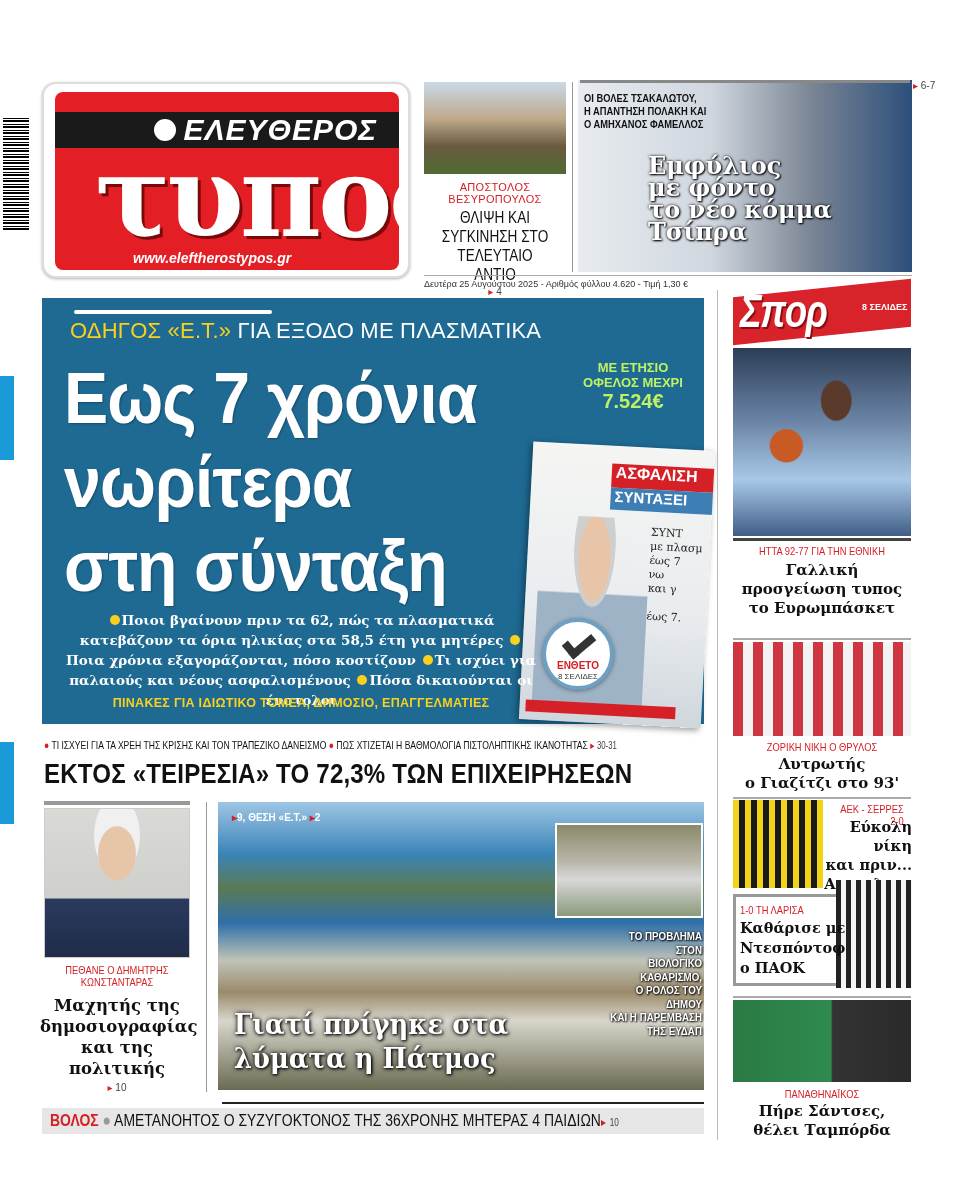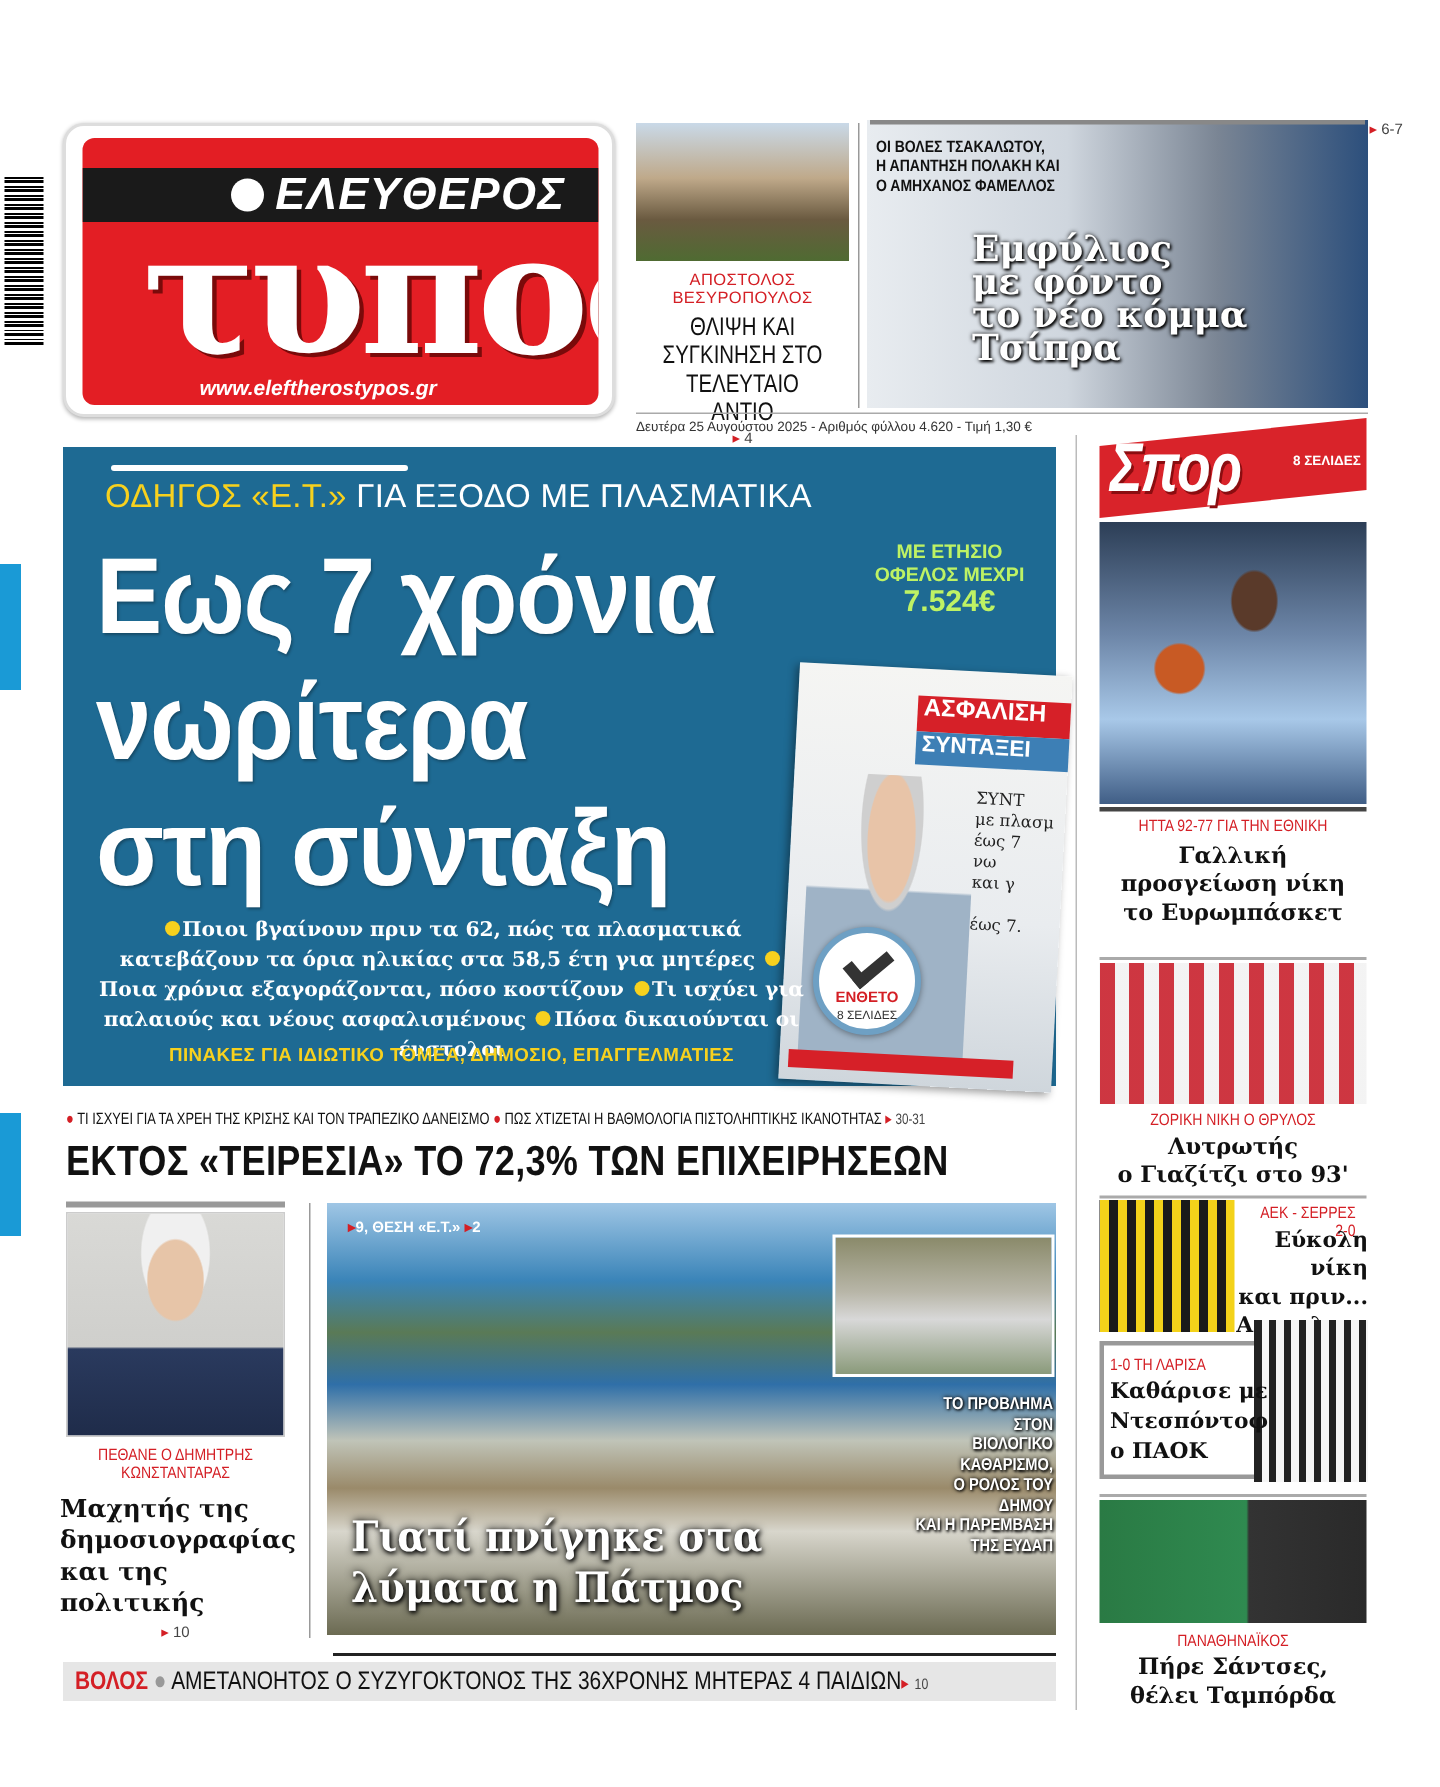--- a/index.html
+++ b/index.html
@@ -61,21 +61,21 @@
   
   .sub-teaser { left: 44px; top: 739px; font-size: 11px; font-family:"Liberation Sans", sans-serif; white-space: nowrap; transform: scaleX(.78); transform-origin:left; }
   .sub-teaser .rdot { color:#d41f25; }
   .sub-teaser .ref { color:#444; font-size: 10px; }
   .teiresias { left: 44px; top: 758px; font-size: 28px; font-weight: bold; letter-spacing: .2px; white-space: nowrap; transform: scaleX(.86); transform-origin:left; }
 
   
   .obit-bar { left: 44px; top: 801px; width: 146px; height: 4px; background: #999; }
   .obit-photo { left: 44px; top: 808px; width: 146px; height: 150px; background: radial-gradient(ellipse at 50% 30%, #e7c5a8 0 18%, transparent 19%), radial-gradient(ellipse at 50% 18%, #f0f0f0 0 22%, transparent 23%), linear-gradient(180deg,#d9d9d6 0%, #cfcfcc 60%, #2a3a5e 61%, #1f2c4a 100%); border: 1px solid #ccc; }
   .obit-kicker { left: 44px; top: 964px; width: 146px; }
-  .obit-head { left: 40px; top: 995px; width: 154px; font-family:"DejaVu Serif", serif; font-weight: bold; font-size: 16.5px; line-height: 21px; }
+  .obit-head { left: 40px; top: 995px; width: 154px; text-align:center; font-family:"DejaVu Serif", serif; font-weight: bold; font-size: 16.5px; line-height: 21px; }
   .obit-ref { left: 44px; top: 1082px; width: 146px; }
 
   
   .patmos { left: 218px; top: 802px; width: 486px; height: 288px; background: linear-gradient(180deg, #9fc6e5 0%, #3a84b8 18%, #5a7a56 30%, #2f6fa8 42%, #c0c4b8 55%, #9a8a6a 66%, #d8d6cc 76%, #6b6a52 100%); overflow:hidden; }
   .patmos-ref { left: 232px; top: 812px; color:#fff; font-size: 10px; font-weight:bold; }
   .patmos-ref .t { color:#d41f25; }
   .patmos-inset { left: 555px; top: 823px; width: 148px; height: 95px; border: 2px solid #fff; background: linear-gradient(180deg, #8a8a6a 0%, #b8b6a8 40%, #d8d8d8 60%, #8a9a7a 100%); }
   .patmos-kicker { left: 582px; top: 930px; width: 120px; text-align:right; color:#fff; font-size: 11.5px; font-weight: bold; line-height: 13.5px; text-shadow: 0 0 3px #000, 1px 1px 2px #000; transform: scaleX(.85); transform-origin: right; }
   .patmos-head { left: 234px; top: 1008px; color:#fff; font-family:"DejaVu Serif", serif; font-weight: bold; font-size: 28px; line-height: 34px; text-shadow: 1px 1px 3px #000, 0 0 6px #000; transform: scaleX(.92); transform-origin:left; }
 
@@ -255,21 +255,21 @@
 <div class="abs sport-col-line"></div>
 <div class="abs spor-band"></div>
 <div class="abs spor-title">Σπορ</div>
 <div class="abs spor-pages">8 ΣΕΛΙΔΕΣ</div>
 
 <div class="abs bball"></div>
 <div class="abs sport-rule" style="top:538px;"></div>
 <div class="abs sport-kicker cond-kicker" style="top:545px;">ΗΤΤΑ 92-77 ΓΙΑ ΤΗΝ ΕΘΝΙΚΗ</div>
 <div class="abs sport-head" style="top:561px;">
   <div>Γαλλική</div>
-  <div>προσγείωση νίκη</div>
+  <div>προσγείωση τυπος</div>
   <div>το Ευρωμπάσκετ</div>
 </div>
 
 <div class="abs sport-thin" style="top:638px;"></div>
 <div class="abs oly"></div>
 <div class="abs sport-kicker cond-kicker" style="top:741px;">ΖΟΡΙΚΗ ΝΙΚΗ Ο ΘΡΥΛΟΣ</div>
 <div class="abs sport-head" style="top:755px;">
   <div>Λυτρωτής</div>
   <div>ο Γιαζίτζι στο 93'</div>
 </div>

